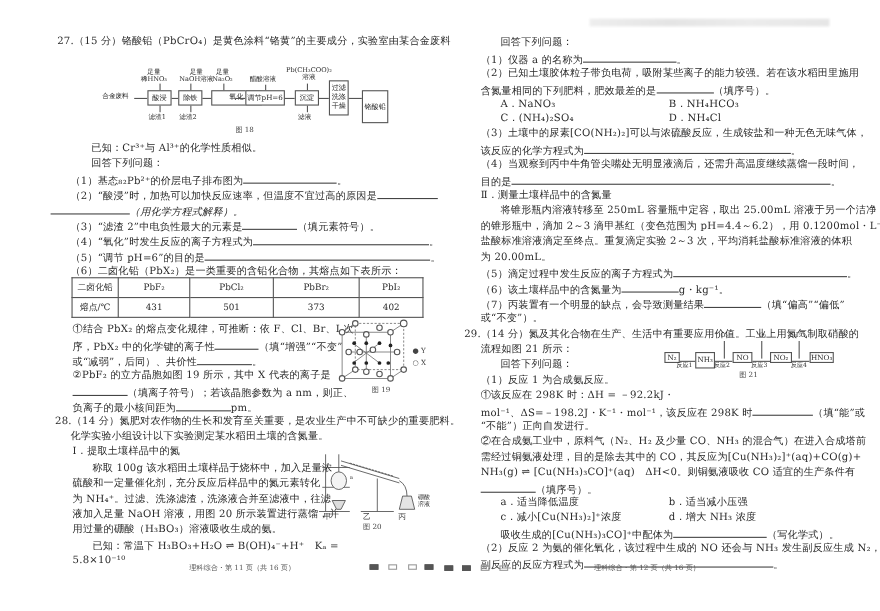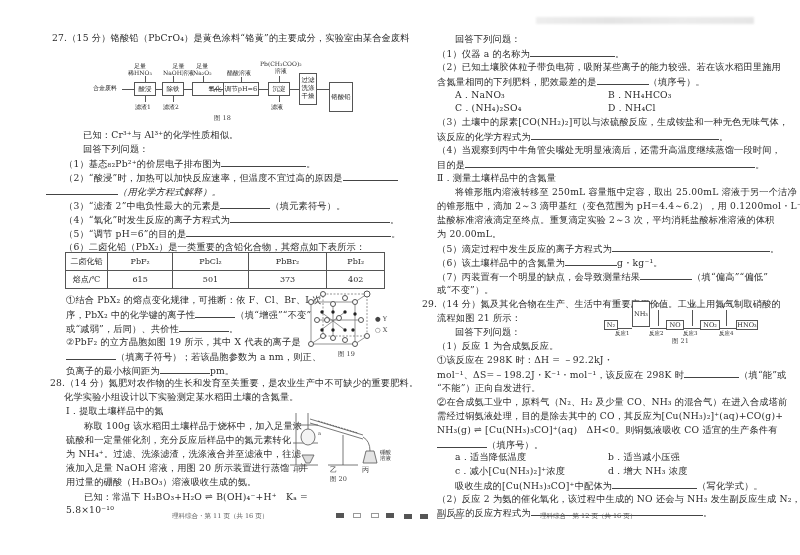--- a/index.html
+++ b/index.html
@@ -85,21 +85,21 @@
     <tbody>
         <tr>
       <td style="width:42px;">二卤化铅</td>
       <td>PbF₂</td>
       <td>PbCl₂</td>
       <td>PbBr₂</td>
       <td>PbI₂</td>
     </tr>
     <tr>
       <td>熔点/℃</td>
-      <td>615</td>
+      <td>431</td>
       <td>501</td>
       <td>373</td>
       <td>402</td>
     </tr>
   </tbody>
     </table>
 
   <div class="line" style="left:66px;top:295px;">①结合 PbX₂ 的熔点变化规律，可推断：依 F、Cl、Br、I 次</div>
   <div class="line" style="left:66px;top:309px;"><span>序，PbX₂ 中的化学键的离子性</span><span class="blank" style="width:40px;"></span><span>（填“增强”“不变”</span></div>
   <div class="line" style="left:66px;top:323px;"><span>或“减弱”，后同）、共价性</span><span class="blank" style="width:50px;"></span>。</div>
@@ -222,21 +222,21 @@
   <div class="line" style="left:37px;top:285px;">或“不变”）。</div>
 
   <div class="line" style="left:22px;top:299px;">29.（14 分）氮及其化合物在生产、生活中有重要应用价值。工业上用氮气制取硝酸的</div>
   <div class="line" style="left:37px;top:313px;">流程如图 21 所示：</div>
   <div class="line" style="left:55px;top:327px;">回答下列问题：</div>
 
   <div>
     <div class="flowbox" style="left:204px;top:320px;width:14px;height:10px;">N₂</div>
     <div class="arrowh" style="left:218px;top:328px;width:14px;"></div>
     <div class="flowlabel" style="left:215px;top:330px;font-size:5.5px;">反应1</div>
-    <div class="flowbox" style="left:232px;top:301px;width:18px;height:26px;">NH₃</div>
+    <div class="flowbox" style="left:232px;top:320px;width:18px;height:15px;">NH₃</div>
     <div class="arrowh" style="left:250px;top:328px;width:16px;"></div>
     <div class="flowlabel" style="left:249px;top:330px;font-size:5.5px;">反应2</div>
     <div class="flowbox" style="left:266px;top:320px;width:18px;height:10px;">NO</div>
     <div class="arrowh" style="left:284px;top:328px;width:16px;"></div>
     <div class="flowlabel" style="left:283px;top:330px;font-size:5.5px;">反应3</div>
     <div class="flowbox" style="left:300px;top:320px;width:20px;height:10px;">NO₂</div>
     <div class="arrowh" style="left:320px;top:328px;width:16px;"></div>
     <div class="flowlabel" style="left:319px;top:330px;font-size:5.5px;">反应4</div>
     <div class="flowbox" style="left:336px;top:320px;width:22px;height:10px;">HNO₃</div>
     <div class="flowlabel" style="left:255px;top:302px;font-size:5.5px;">O₂</div>

